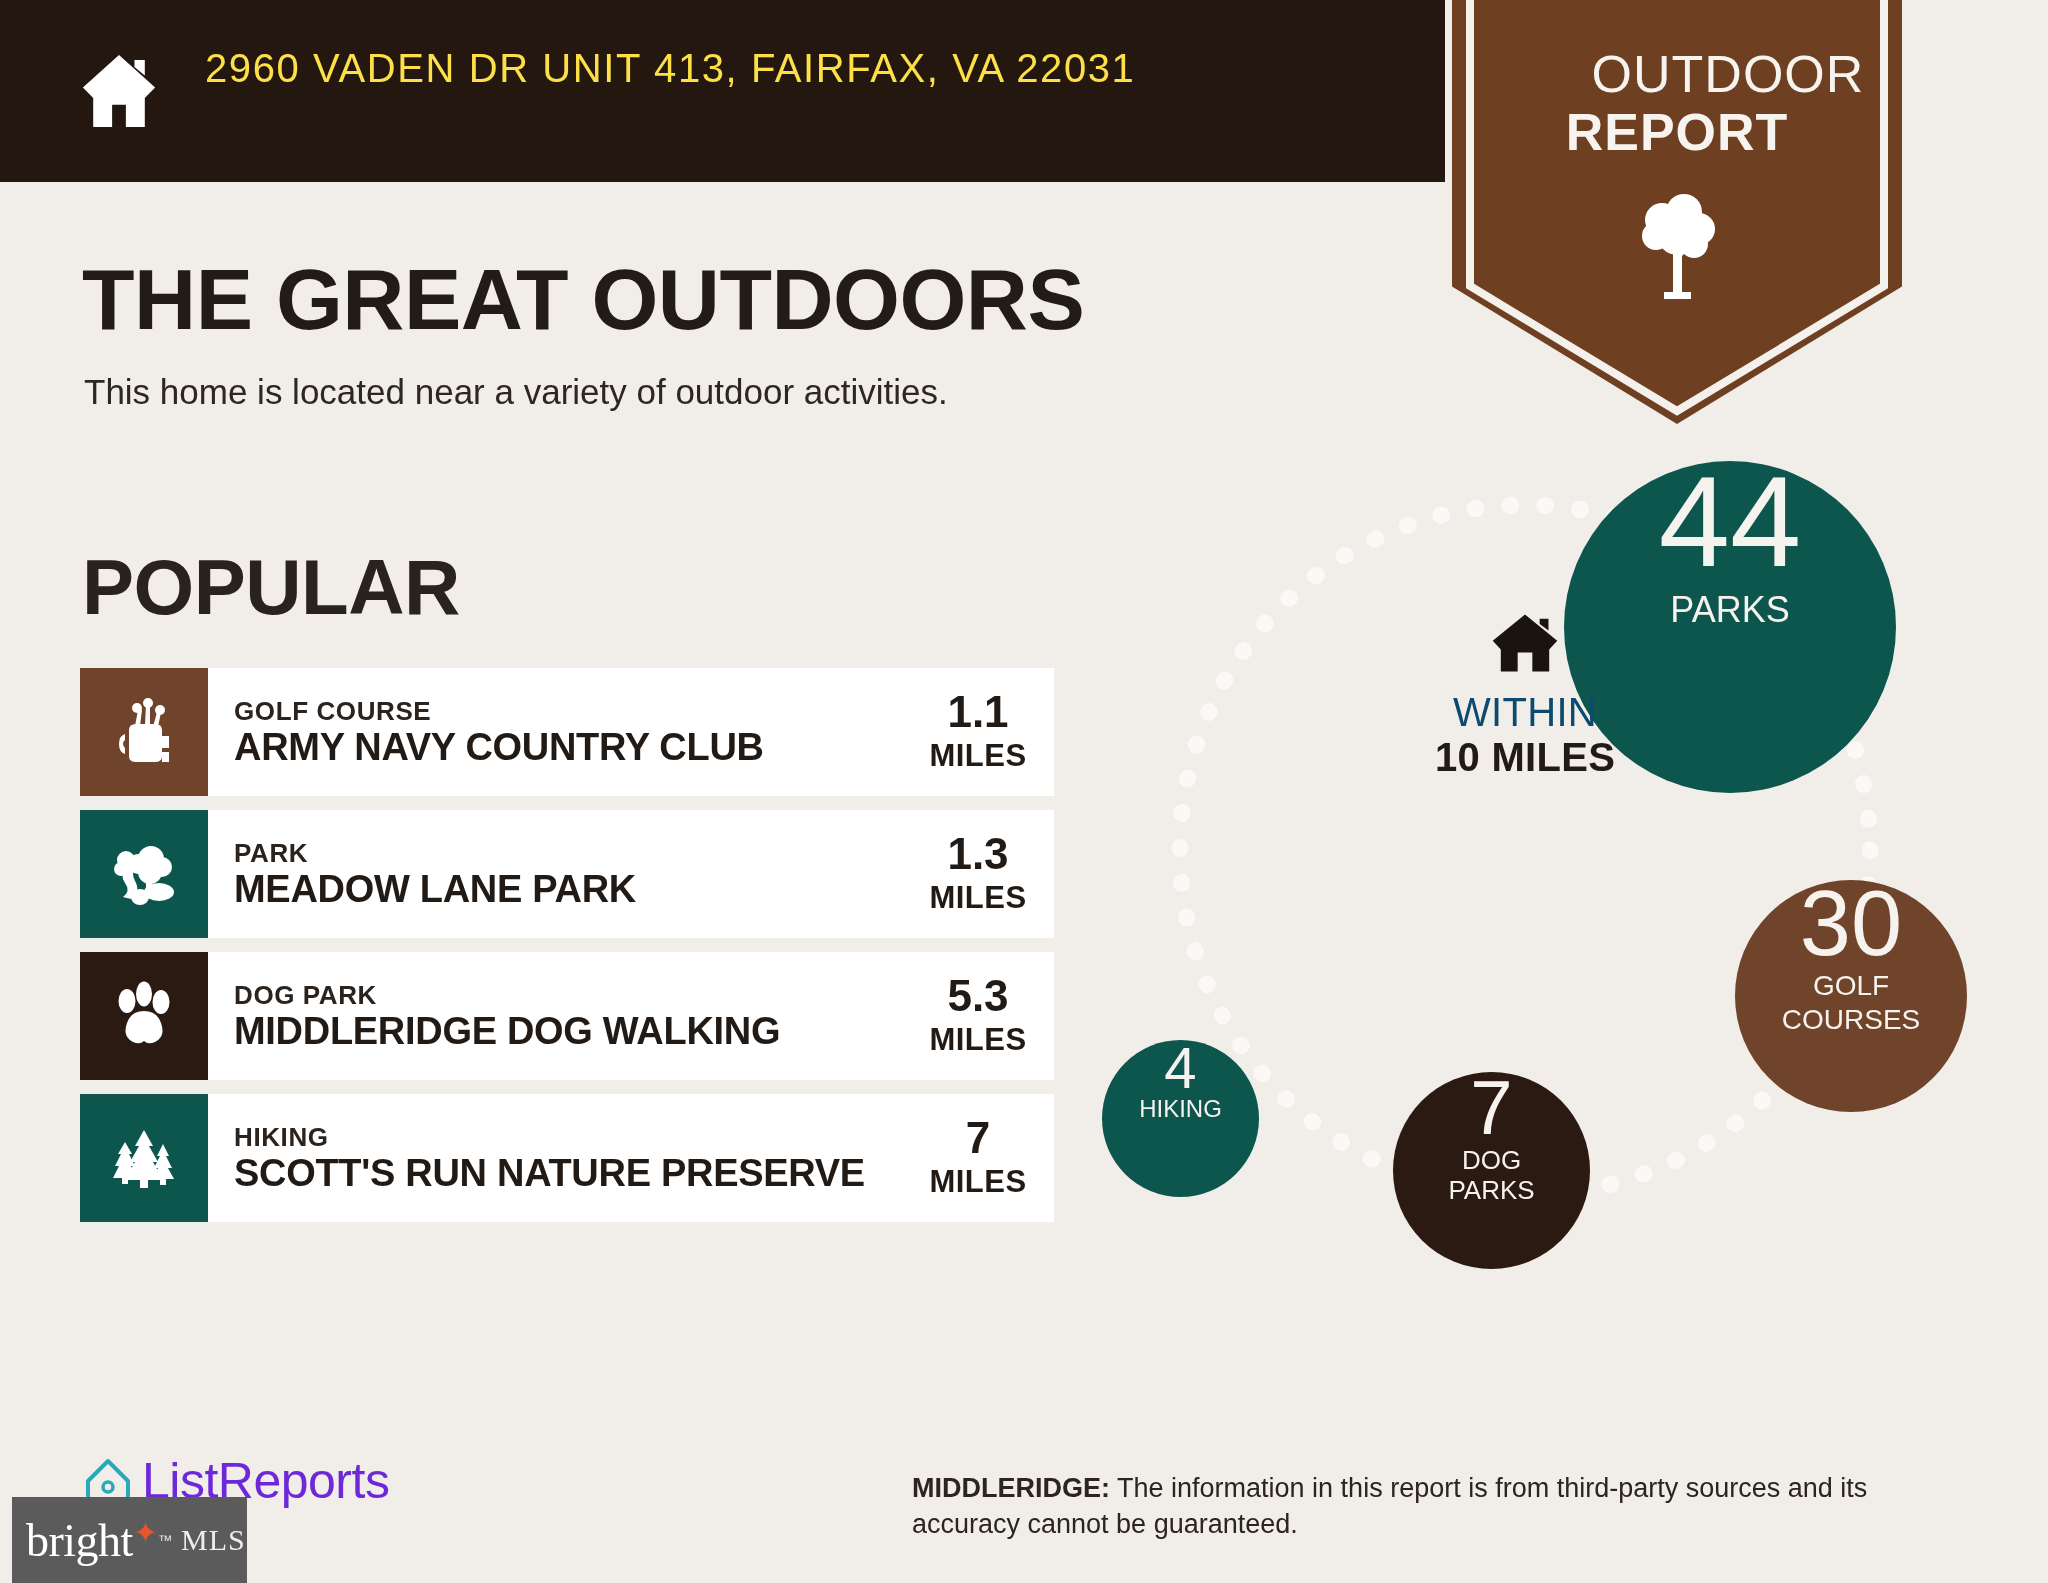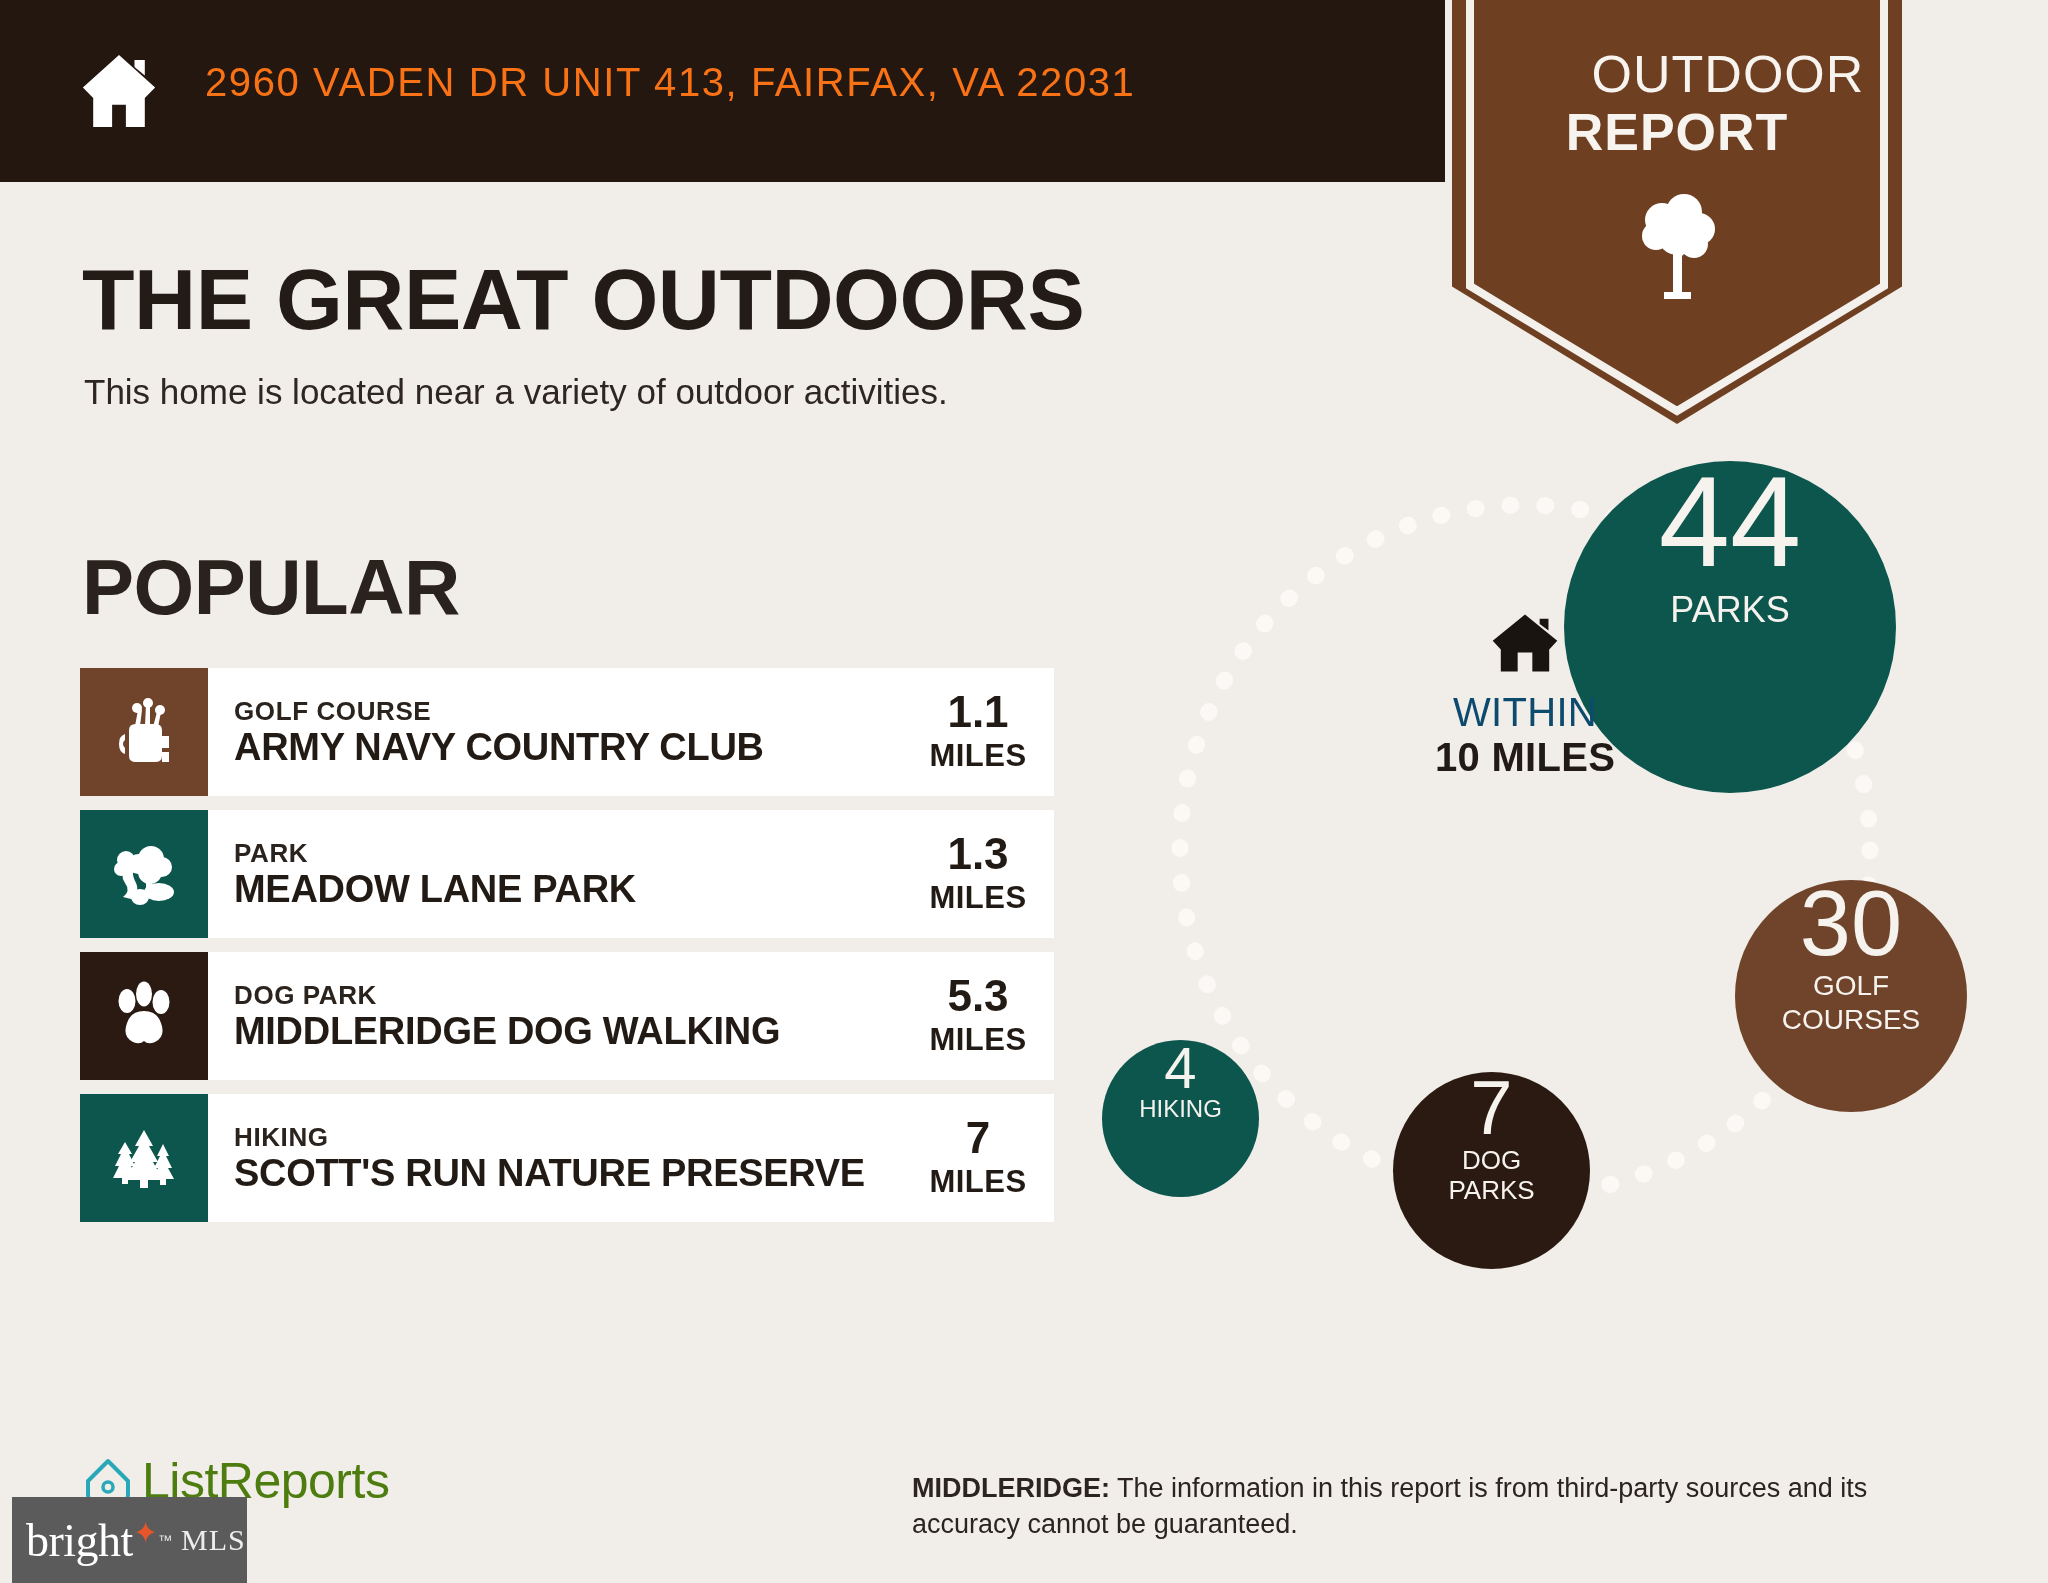--- a/index.html
+++ b/index.html
@@ -28,23 +28,23 @@
     z-index: 4;
   }
   #header-home-icon {
     position: absolute;
     left: 76px; top: 48px;
     width: 86px; height: 86px;
   }
   #header-address {
     position: absolute;
     left: 205px;
-    top: 60px;
+    top: 46px;
     width: 1200px;
-    color: #f97316;
+    color: #fde047;
     font-size: 40px;
     letter-spacing: 1.6px;
     font-weight: 400;
     white-space: nowrap;
   }
 
   
   #badge {
     position: absolute;
     left: 1452px;
@@ -268,21 +268,21 @@
   #listreports-logo {
     position: absolute;
     left: 82px;
     top: 1452px;
     display: flex;
     align-items: center;
   }
   #lr-mark { width: 52px; height: 52px; }
   #lr-wordmark {
     font-size: 50px;
-    color: #4d7c0f;
+    color: #6d28d9;
     margin-left: 8px;
     font-weight: 400;
     letter-spacing: -0.5px;
   }
   #mls-watermark {
     position: absolute;
     left: 12px;
     top: 1497px;
     width: 235px;
     height: 86px;

